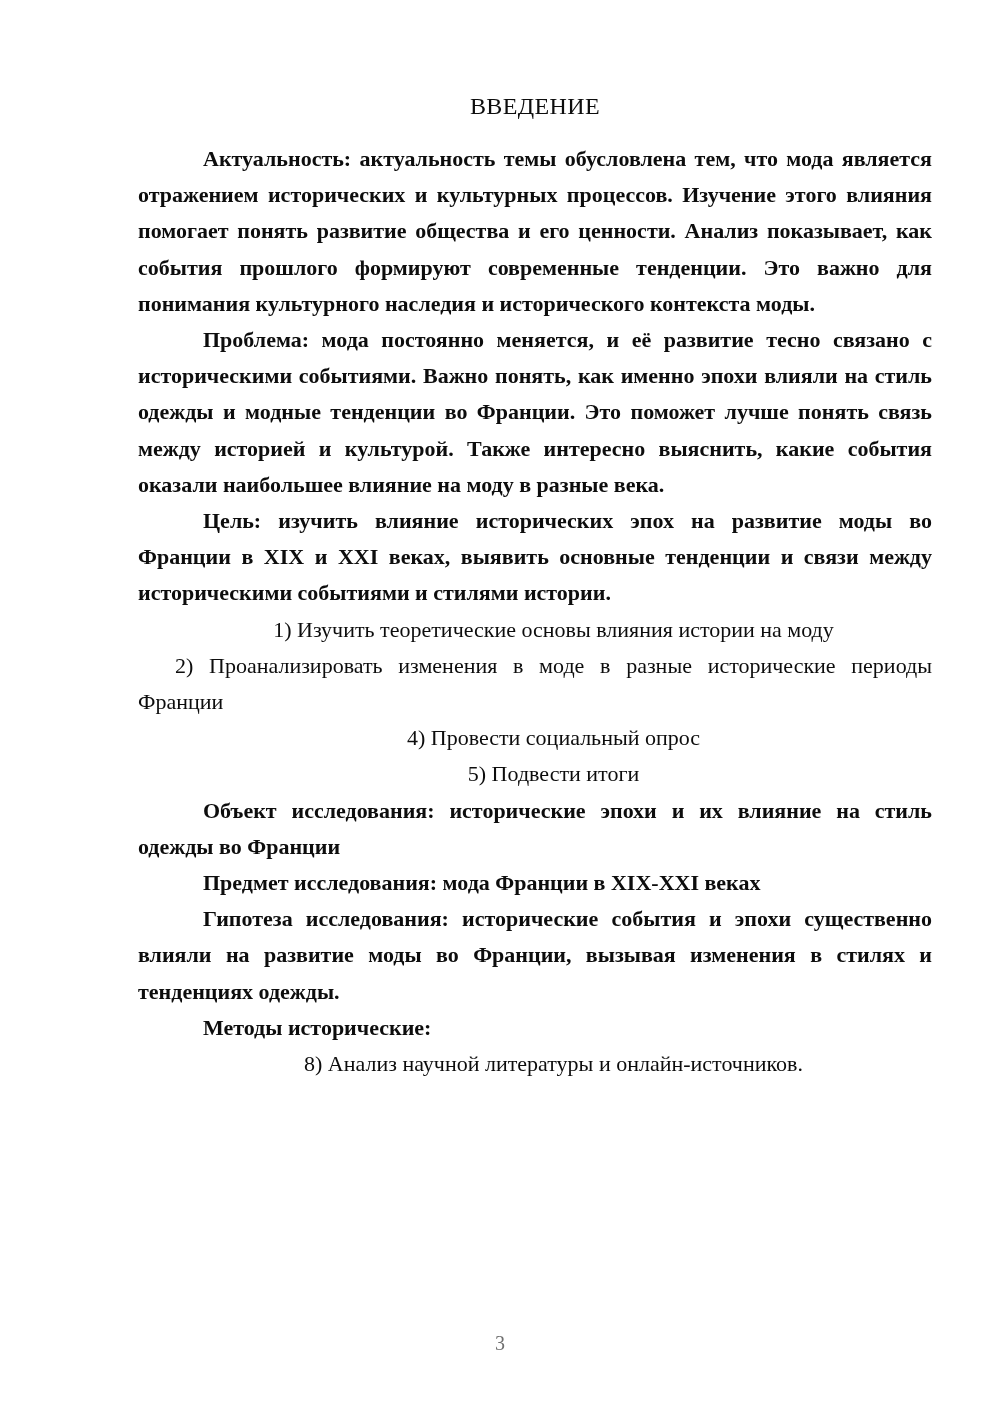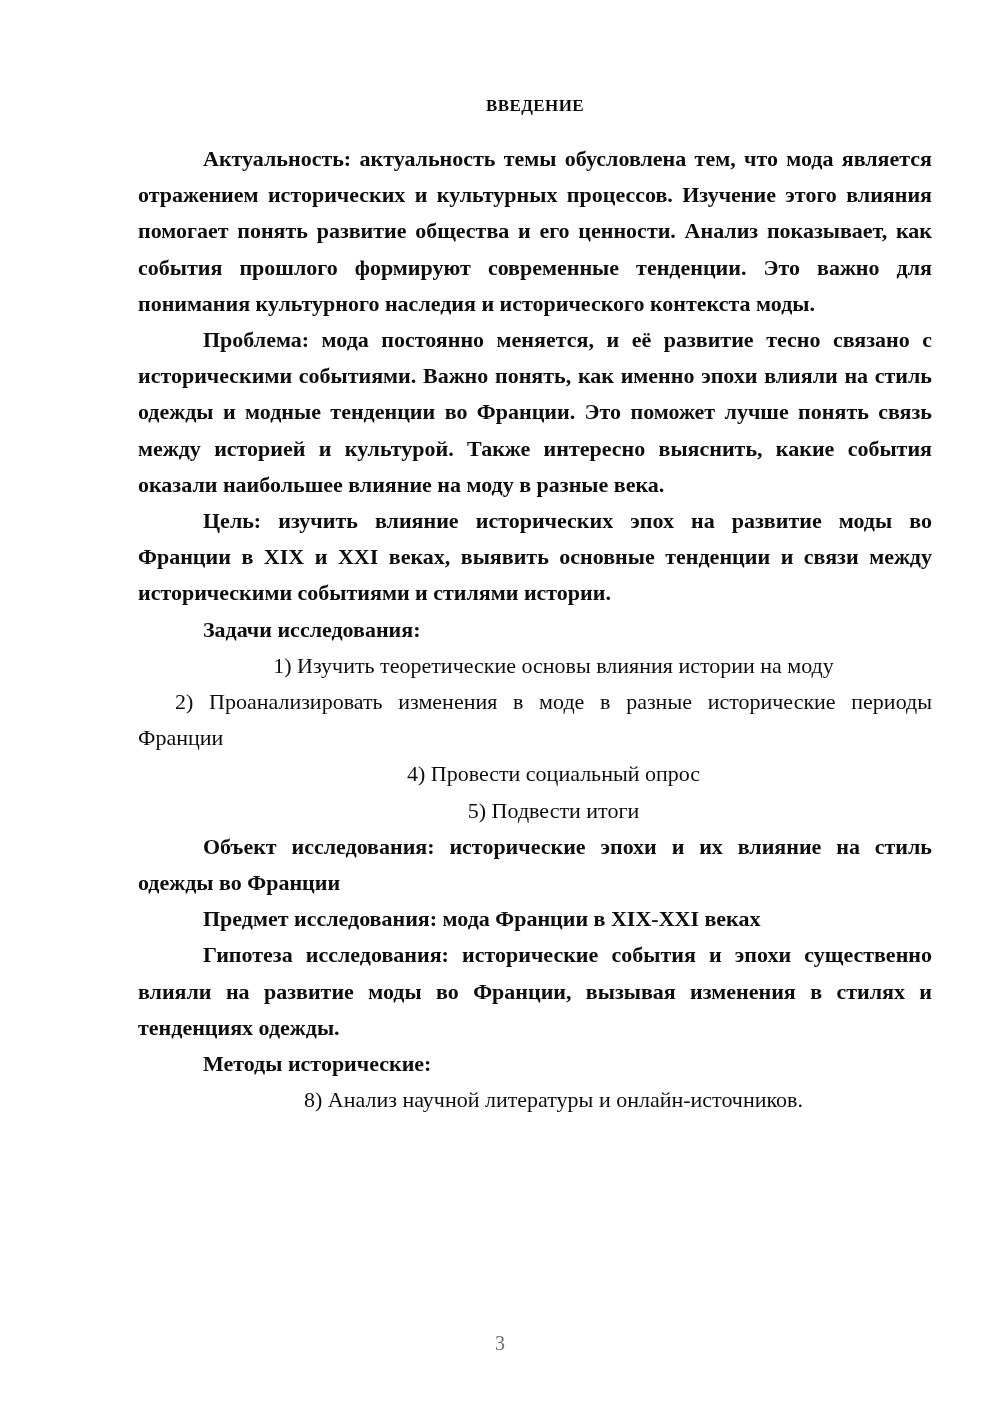--- a/index.html
+++ b/index.html
@@ -21,22 +21,22 @@
     box-sizing: border-box;
     overflow: hidden;
   }
   .content {
     position: absolute;
     left: 138px;
     top: 88px;
     width: 794px;
   }
   .doc-title {
-    font-size: 17px;
-    font-weight: bold;
+    font-size: 24px;
+    font-weight: normal;
     text-align: center;
     letter-spacing: 0.4px;
     line-height: 36px;
     margin: 0 0 17px 0;
   }
   p.para {
     font-size: 22px;
     line-height: 36.2px;
     text-align: justify;
     text-justify: inter-word;
@@ -77,21 +77,20 @@
   <div class="content">
 
     <h1 class="doc-title">ВВЕДЕНИЕ</h1>
 
     <p class="para">Актуальность: актуальность темы обусловлена тем, что мода является отражением исторических и культурных процессов. Изучение этого влияния помогает понять развитие общества и его ценности. Анализ показывает, как события прошлого формируют современные тенденции. Это важно для понимания культурного наследия и исторического контекста моды.</p>
 
     <p class="para">Проблема: мода постоянно меняется, и её развитие тесно связано с историческими событиями. Важно понять, как именно эпохи влияли на стиль одежды и модные тенденции во Франции. Это поможет лучше понять связь между историей и культурой. Также интересно выяснить, какие события оказали наибольшее влияние на моду в разные века.</p>
 
     <p class="para">Цель: изучить влияние исторических эпох на развитие моды во Франции в XIX и XXI веках, выявить основные тенденции и связи между историческими событиями и стилями истории.</p>
 
-    <p class="para">Задачи исследования:</p>
 
     <p class="item single">1) Изучить теоретические основы влияния истории на моду</p>
 
     <p class="item">2) Проанализировать изменения в моде в разные исторические периоды Франции</p>
 
 
     <p class="item single">4) Провести социальный опрос</p>
 
     <p class="item single">5) Подвести итоги</p>
 

